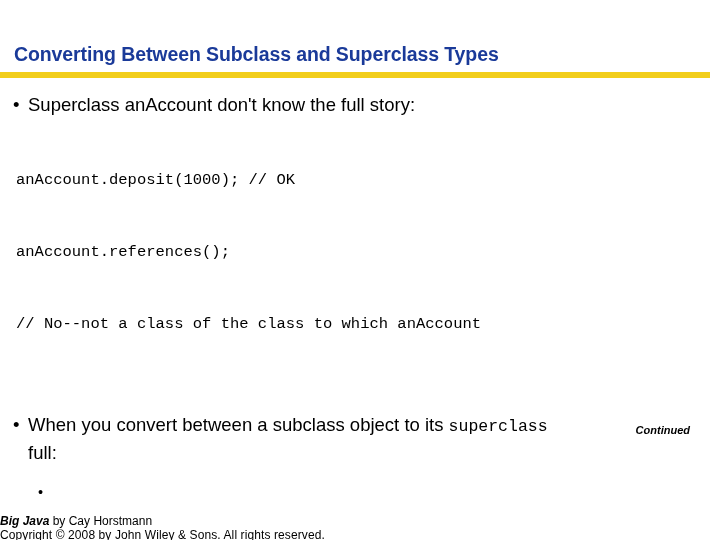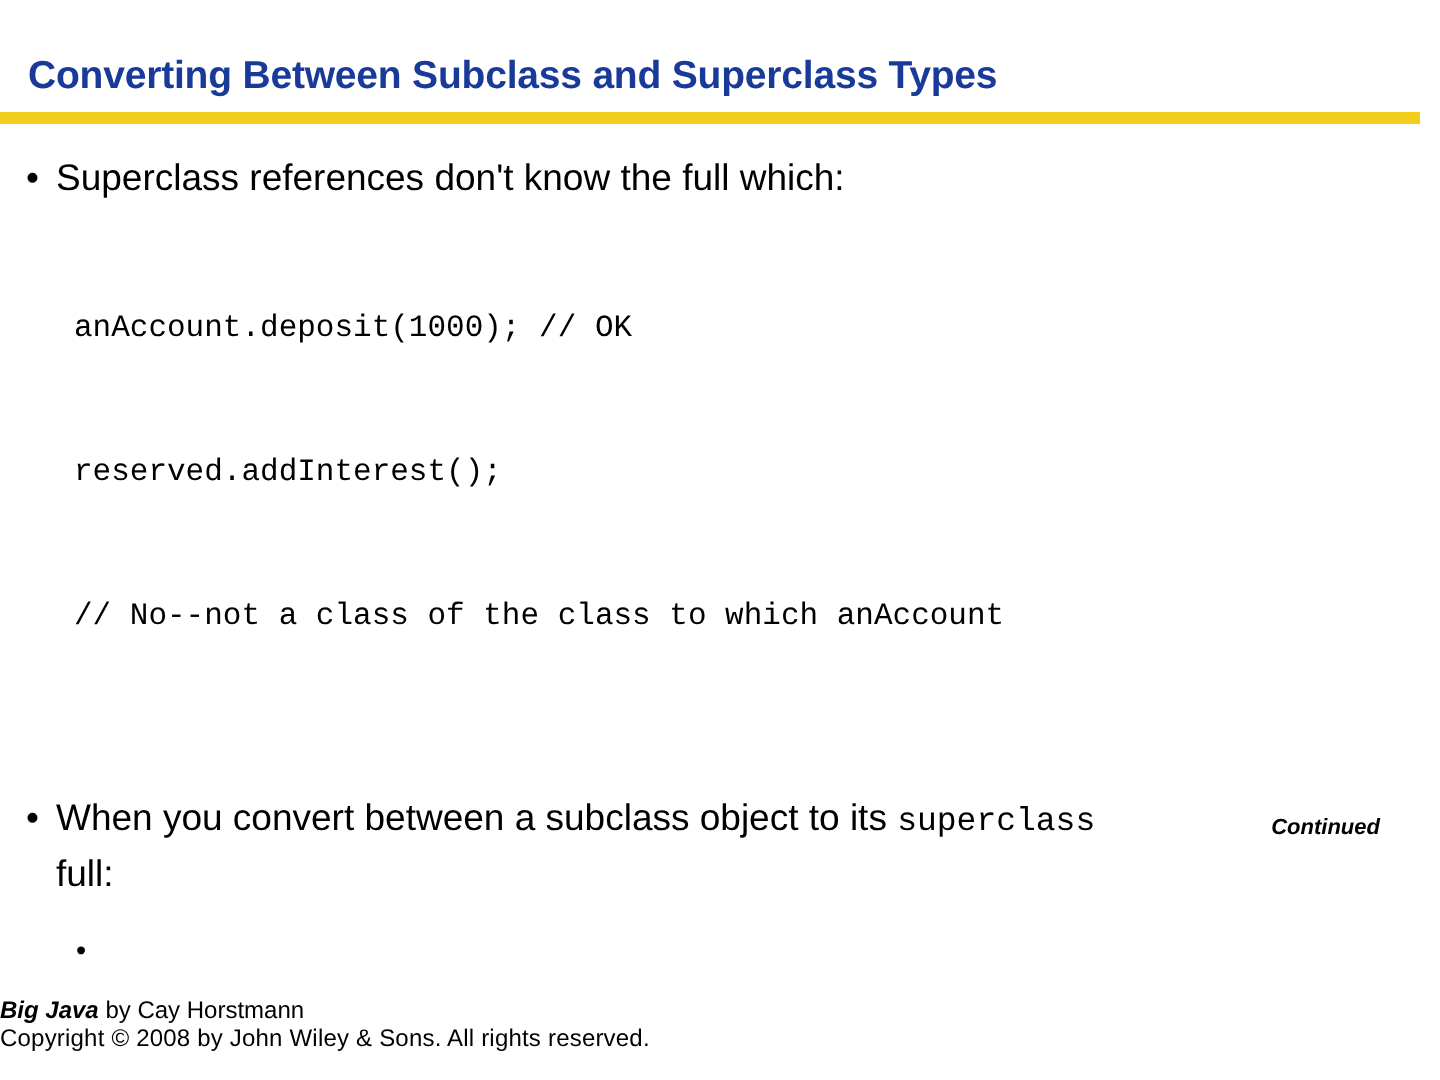--- a/index.html
+++ b/index.html
@@ -14,20 +14,21 @@
     color: #000000;
     overflow: hidden;
     position: relative;
   }
 
   .slide {
     position: absolute;
     inset: 0;
     width: 720px;
     height: 508px;
+    margin-top: 16px;
   }
 
   
   .title-block {
     position: absolute;
     left: 0;
     top: 26px;
     width: 720px;
   }
   .slide-title {
@@ -71,21 +72,21 @@
     top: 0;
     font-size: 18.5px;
     line-height: 26px;
   }
 
   .code-block {
     font-family: "Liberation Mono", "DejaVu Sans Mono", monospace;
     font-size: 15.5px;
     line-height: 24px;
     color: #000;
-    padding-left: 37px;
+    padding-left: 16px;
     margin-top: 2px;
     white-space: pre;
   }
   .code-line { white-space: pre; }
 
   .bullet-l1.second {
     margin-top: 28px;
   }
   .mono-inline {
     font-family: "Liberation Mono", "DejaVu Sans Mono", monospace;
@@ -154,26 +155,26 @@
 
   <div class="title-block">
     <div class="slide-title">Converting Between Subclass and Superclass Types</div>
   </div>
   <div class="title-rule"></div>
 
   <div class="body-area">
 
     <div class="bullet-l1">
       <span class="marker">•</span>
-      <span>Superclass references don't know the full which:</span>
+      <span>Superclass anAccount don't know the full story:</span>
     </div>
 
     <div class="code-block">
       <div class="code-line">anAccount.deposit(1000); // OK</div>
-      <div class="code-line">reserved.addInterest();</div>
+      <div class="code-line">anAccount.references();</div>
       <div class="code-line">// No--not a class of the class to which anAccount</div>
     </div>
 
     <div class="bullet-l1 second">
       <span class="marker">•</span><span>When you convert between a subclass object to its </span><span class="mono-inline">superclass</span><br><span>full:</span>
     </div>
 
     <div class="sub-list">
       <div class="bullet-l2">
         <span class="marker">•</span>

